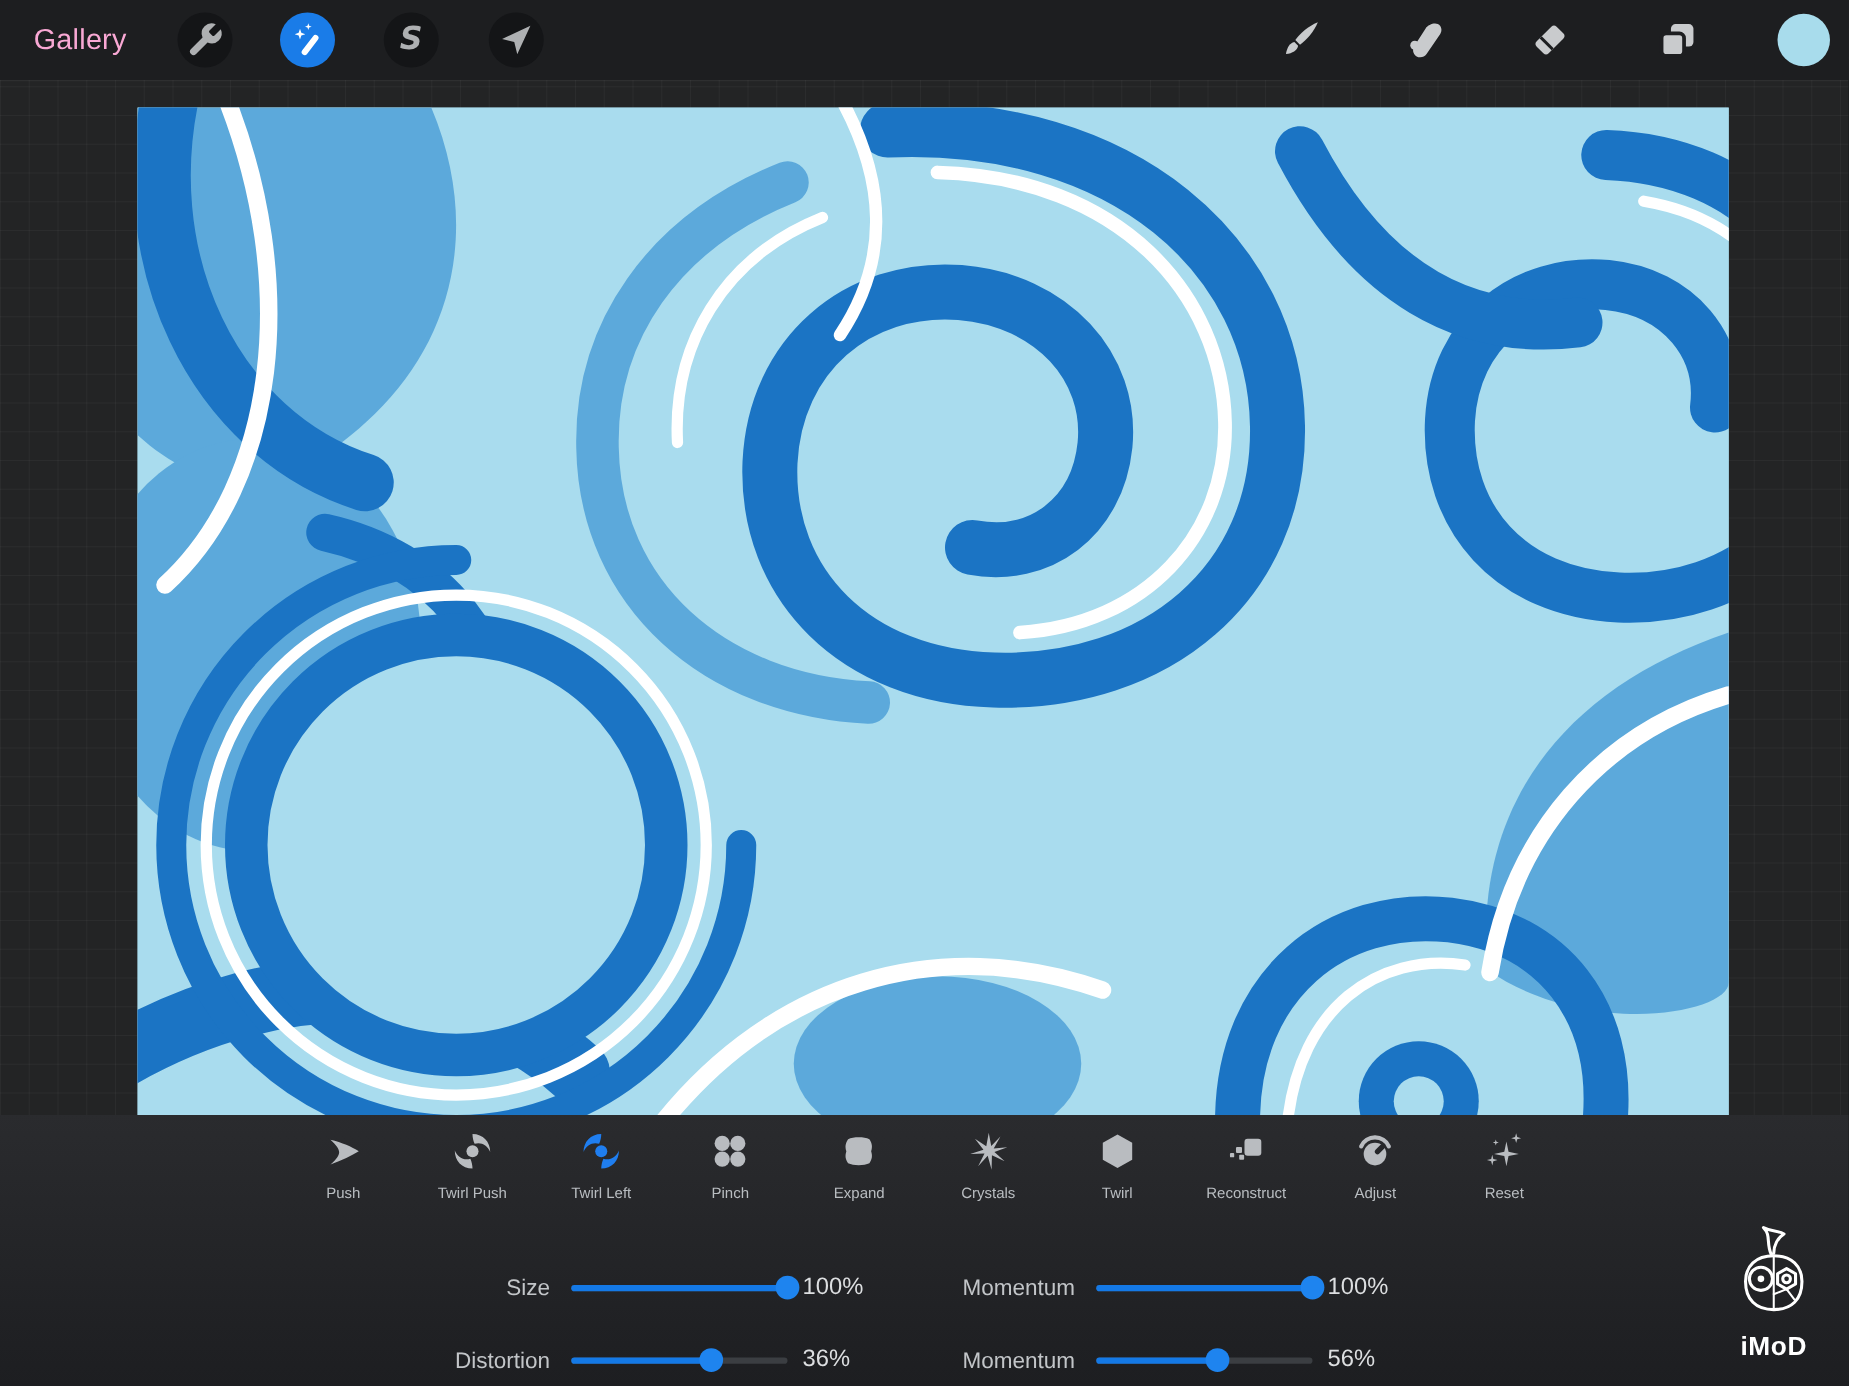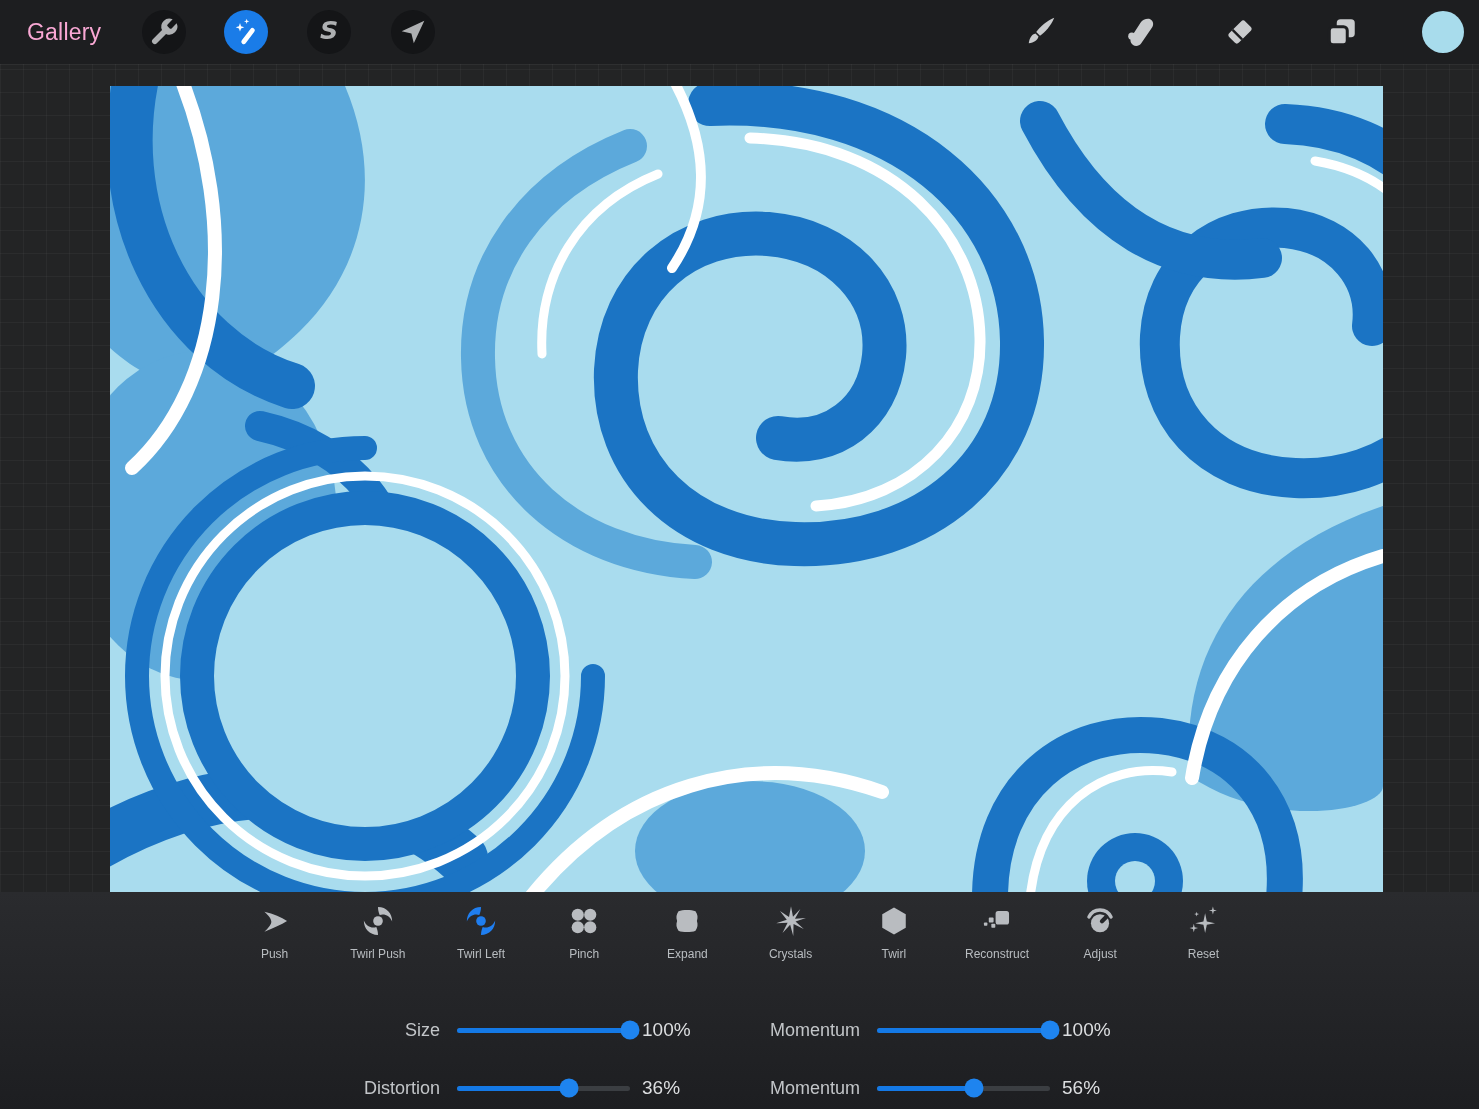--- a/index.html
+++ b/index.html
@@ -283,15 +283,30 @@
 
     <div class="srow s4">
       <span class="slabel">Momentum</span>
       <div class="track" style="--p: 56;">
         <div class="fill"></div>
         <div class="knob"></div>
       </div>
       <span class="svalue">56%</span>
     </div>
 
+    <div class="imod">
+      <svg width="64" height="80" viewBox="0 0 60 78">
+        <g fill="none" stroke="#ffffff" stroke-width="2.4" stroke-linecap="round" stroke-linejoin="round">
+          <path d="M28 23 C24 14 28 8 22 2 C30 6 33 4 38 7 C33 10 30 16 30 22"></path>
+          <path d="M30 24 C44 24 52 32 52 44 C52 58 44 66 30 66 C16 66 8 58 8 44 C8 32 16 24 30 24 Z"></path>
+          <path d="M30 24 L30 66" stroke-width="1.6"></path>
+          <circle cx="20" cy="42" r="9"></circle>
+          <polygon points="40,34 47,38 47,46 40,50 33,46 33,38"></polygon>
+          <circle cx="40" cy="42" r="3"></circle>
+          <path d="M40 50 L46 58 M30 54 L40 50" stroke-width="1.6"></path>
+        </g>
+        <circle cx="20" cy="42" r="2.6" fill="#ffffff"></circle>
+      </svg>
+      <div class="imod-text">iMoD</div>
+    </div>
 
   </footer>
 </div>
 
 </body></html>

